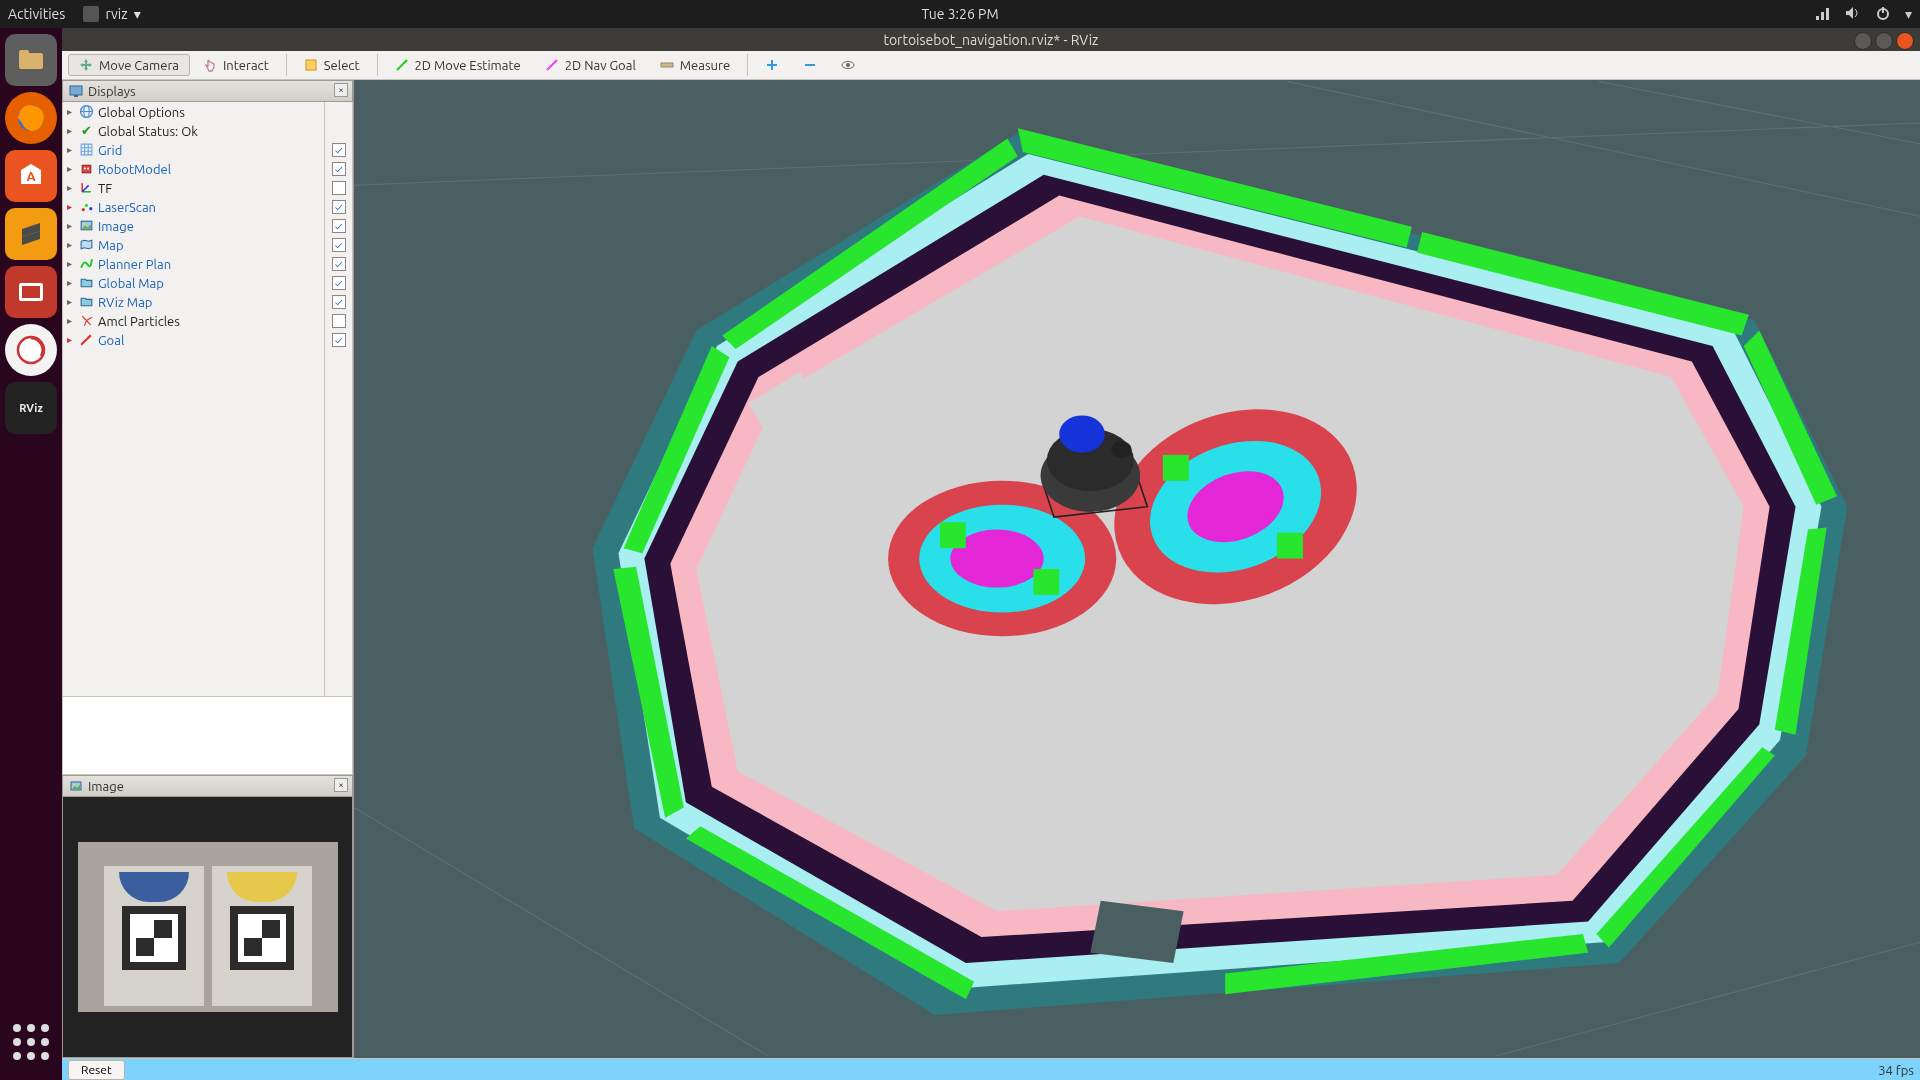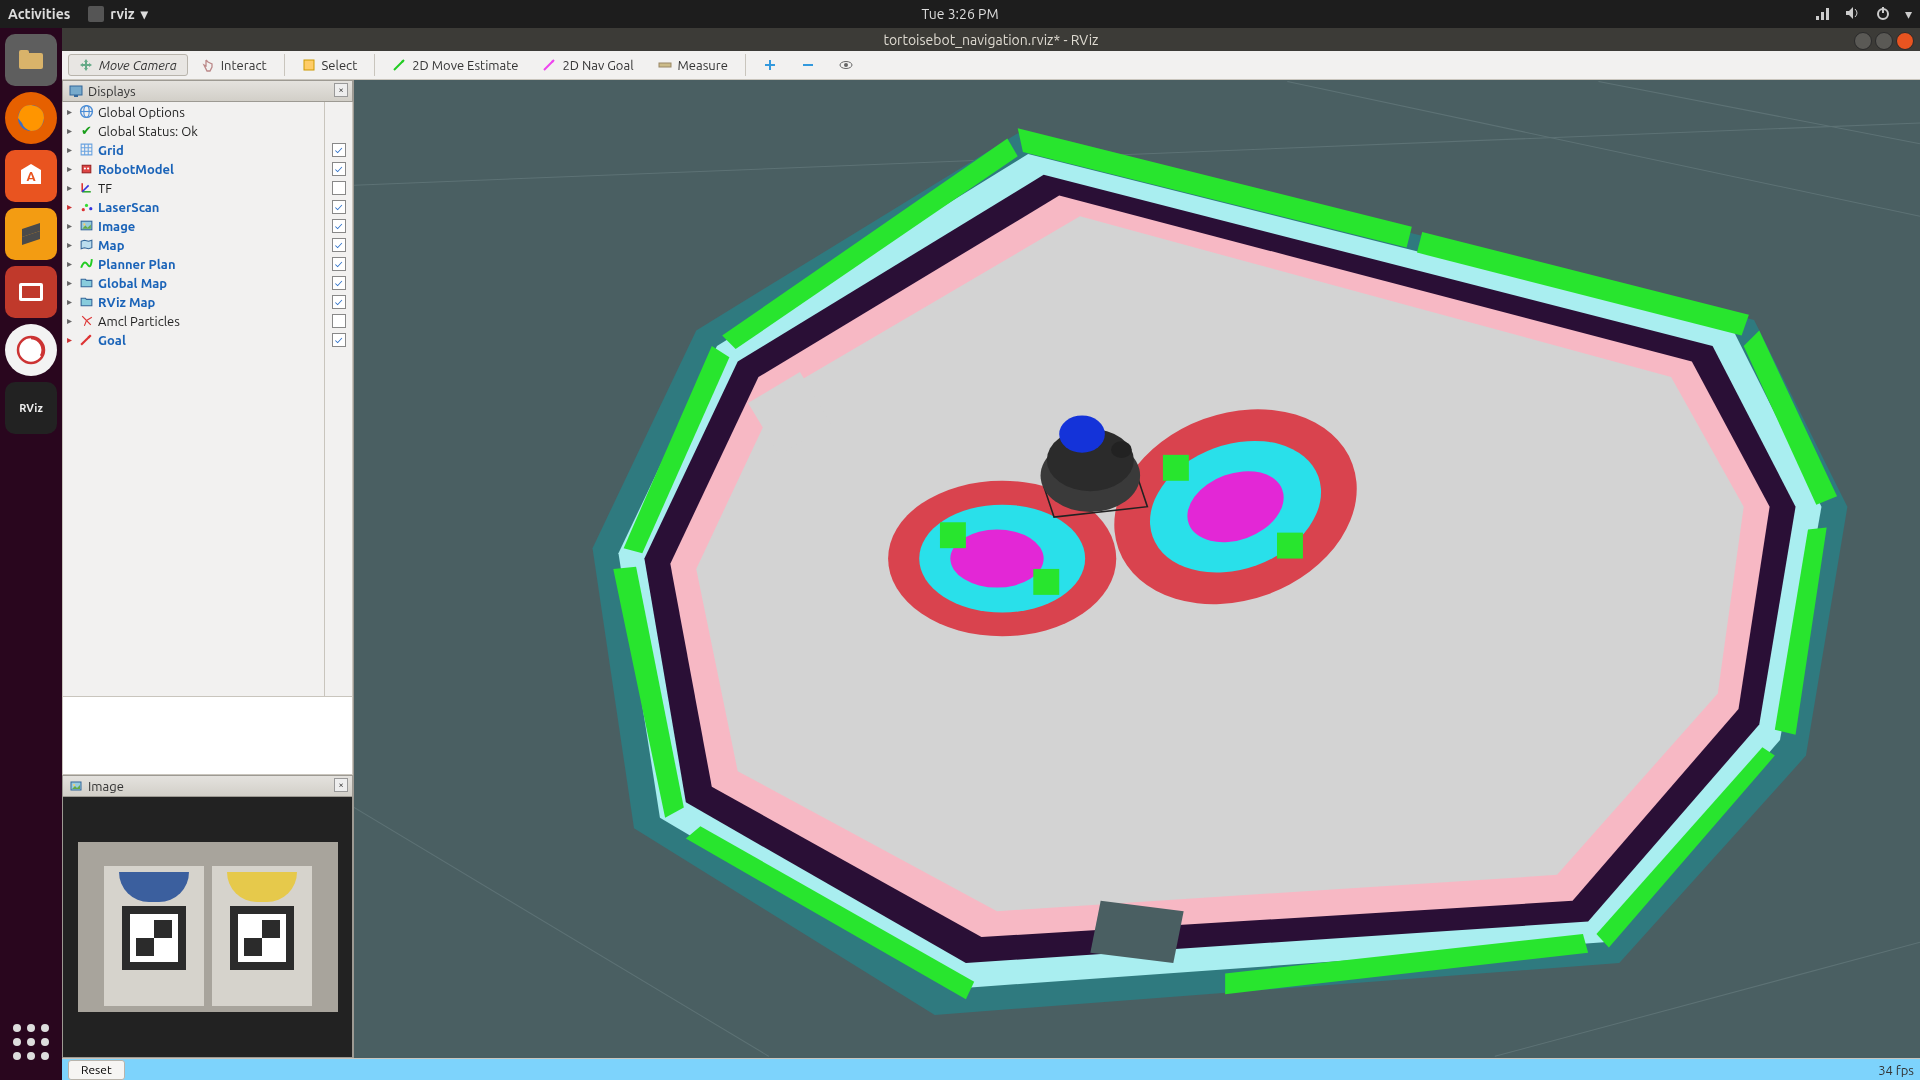--- a/index.html
+++ b/index.html
@@ -1,20 +1,20 @@
 <!DOCTYPE html>
 <html><head>
 <meta charset="utf-8">
 <style>
 * { margin:0; padding:0; box-sizing:border-box; font-family:"Ubuntu",Arial,sans-serif; }
 html,body{width:1920px;height:1080px;overflow:hidden;background:#2c001e;}
 
 
 .gnome-bar{height:28px;background:#1d1d1d;color:#ddd;display:flex;align-items:center;font-size:14px;padding:0 8px;justify-content:space-between;}
-.gnome-left{display:flex;gap:18px;align-items:center;font-weight:bold;}
+.gnome-left{display:flex;gap:18px;align-items:center;}
 .gnome-center{position:absolute;left:50%;transform:translateX(-50%);}
 .gnome-right{display:flex;gap:14px;align-items:center;}
 .gnome-right svg,.gnome-right span.ico{width:16px;height:16px;display:inline-block;}
 .app-ind{display:flex;align-items:center;gap:6px;}
 
 
 .launcher{position:absolute;left:0;top:28px;width:62px;height:calc(1080px - 28px);background:rgba(40,10,30,.6);display:flex;flex-direction:column;align-items:center;padding-top:6px;gap:6px;}
 .launch-item{width:52px;height:52px;border-radius:10px;display:flex;align-items:center;justify-content:center;font-size:11px;color:#fff;}
 .files{background:#5e5e5e;}
 .firefox{background:#e66000;border-radius:50%;}
@@ -34,41 +34,41 @@
 .win-btn.close{background:#e95420;}
 
 
 .menubar{height:28px;background:#f2f1f0;display:flex;align-items:center;padding:0 10px;gap:18px;border-bottom:1px solid #c9c5bd;font-size:14px;color:#333;}
 .menubar span{cursor:pointer;}
 .menubar span u{text-decoration:underline;}
 
 
 .toolbar{height:34px;background:#f2f1f0;border-bottom:1px solid #c9c5bd;display:flex;align-items:center;padding:0 6px;gap:2px;font-size:13px;color:#333;}
 .tool-btn{display:flex;align-items:center;gap:6px;padding:3px 10px;border:1px solid transparent;border-radius:3px;}
-.tool-btn.active{background:#e8e6e3;border:1px solid #b8b4ac;font-style:italic;}
+.tool-btn.active{background:#e8e6e3;border:1px solid #b8b4ac;}
 .tool-sep{width:1px;height:22px;background:#c9c5bd;margin:0 4px;}
 .tool-ico{width:14px;height:14px;display:inline-block;}
 
 
 .rviz-body{flex:1;display:flex;position:relative;}
 .left-col{width:292px;display:flex;flex-direction:column;border-right:1px solid #9d9a93;background:#f2f1f0;}
 
 
 .panel-head{height:22px;background:linear-gradient(#e4e2de,#d2cfc8);border:1px solid #9d9a93;display:flex;align-items:center;padding:0 6px;font-size:13px;color:#333;position:relative;}
 .panel-head .close-x{position:absolute;right:4px;top:2px;width:14px;height:14px;border:1px solid #999;font-size:10px;line-height:12px;text-align:center;background:#eee;}
 .disp-icon{width:14px;height:14px;margin-right:5px;display:inline-block;}
 .disp-icon svg{width:14px;height:14px;}
 
 .tree{flex:0 0 auto;height:595px;display:flex;border:1px solid #c9c5bd;border-top:none;font-size:13px;color:#222;}
 .tree-left{flex:1;overflow:hidden;}
 .tree-right{width:28px;border-left:1px solid #c9c5bd;display:flex;flex-direction:column;align-items:center;}
 .tree-row{height:19px;display:flex;align-items:center;padding-left:4px;white-space:nowrap;}
 .arrow{width:10px;color:#666;font-size:10px;margin-right:2px;}
 .row-ico{width:15px;height:14px;margin-right:4px;display:inline-flex;align-items:center;justify-content:center;}
-.blue-link{color:#1a63b8;font-weight:700;}
+.blue-link{color:#1a63b8;font-weight:400;}
 .check{height:19px;display:flex;align-items:center;justify-content:center;}
 .chk{width:14px;height:14px;border:1px solid #888;background:#fff;font-size:11px;line-height:12px;text-align:center;color:#2a6fc9;}
 
 .desc-box{height:78px;border:1px solid #c9c5bd;border-top:none;background:#fff;}
 
 .btn-row{height:36px;display:flex;align-items:center;gap:6px;padding:4px 4px;}
 .btn-row button{flex:1;height:28px;border:1px solid #b8b4ac;background:#f6f5f3;border-radius:3px;font-size:13px;color:#333;}
 .btn-row button:disabled{color:#aaa;}
 
 

